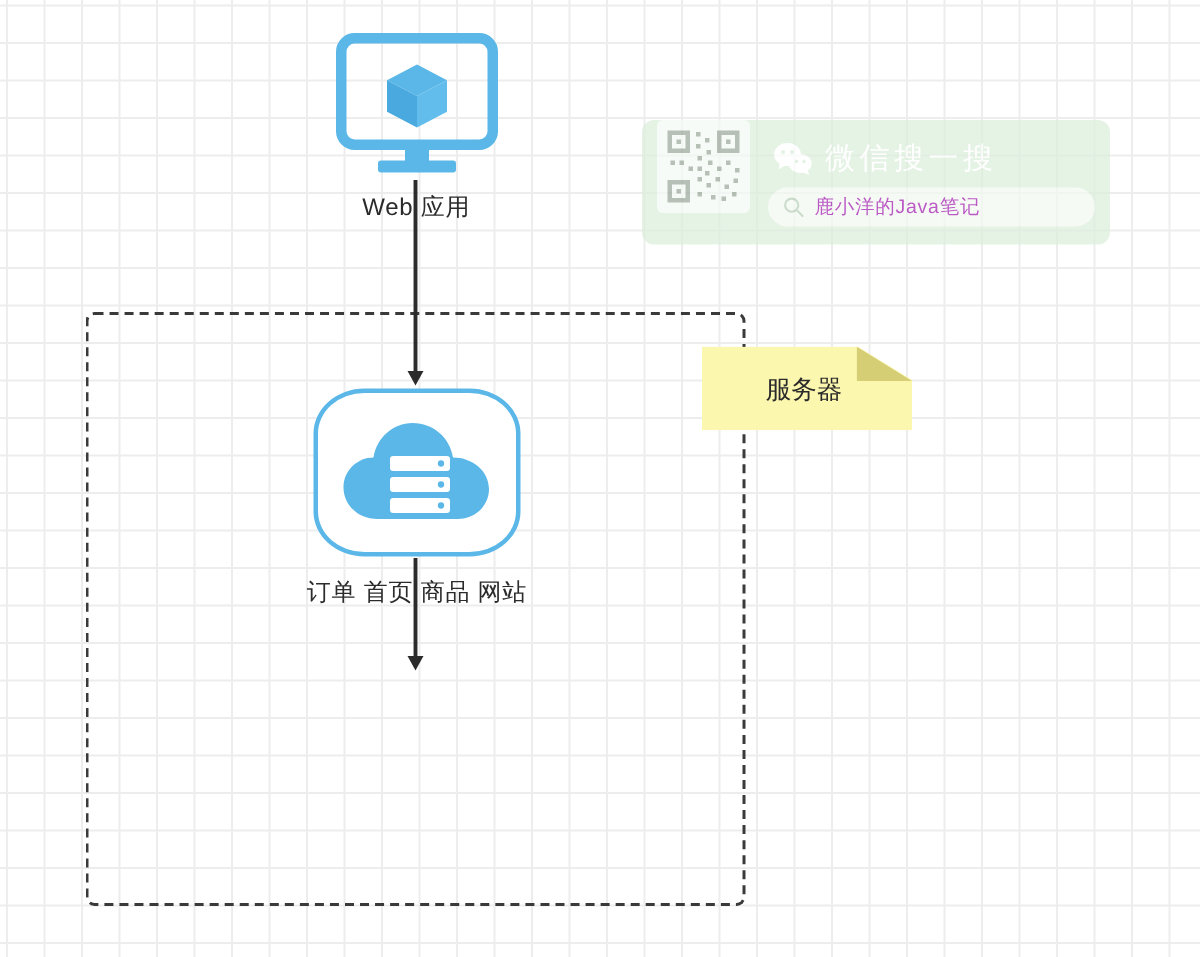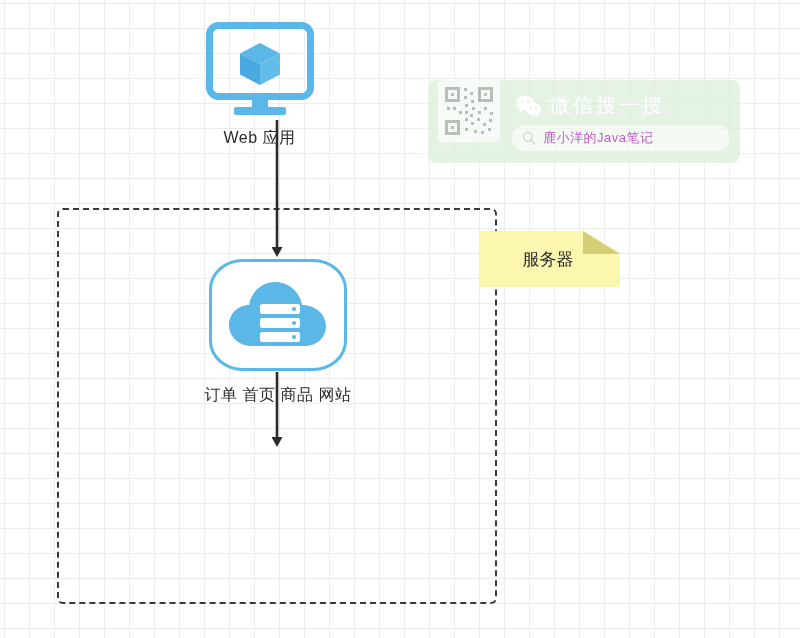--- a/index.html
+++ b/index.html
@@ -34,21 +34,21 @@
     width: 440px;
     height: 396px;
     border: 2px dashed #3a3a3a;
     border-radius: 6px;
     box-sizing: border-box;
   }
 
   
   #sticky-note {
     position: absolute;
-    left: 480px;
+    left: 468px;
     top: 231px;
     width: 140px;
     height: 56px;
   }
   #sticky-note .note-body {
     position: absolute;
     inset: 0;
     background: #fbf7ae;
     clip-path: polygon(0 0, 74% 0, 100% 40%, 100% 100%, 0 100%);
   }
@@ -81,21 +81,21 @@
     align-items: center;
   }
   .node-label {
     font-size: 16px;
     color: #2b2b2b;
     white-space: nowrap;
     letter-spacing: 0.5px;
   }
 
   #node-webapp {
-    left: 162px;
+    left: 180px;
     top: 22px;
     width: 195px;
   }
   #node-webapp .node-label { margin-top: 11px; }
 
   #node-server {
     left: 178px;
     top: 259px;
     width: 200px;
   }

